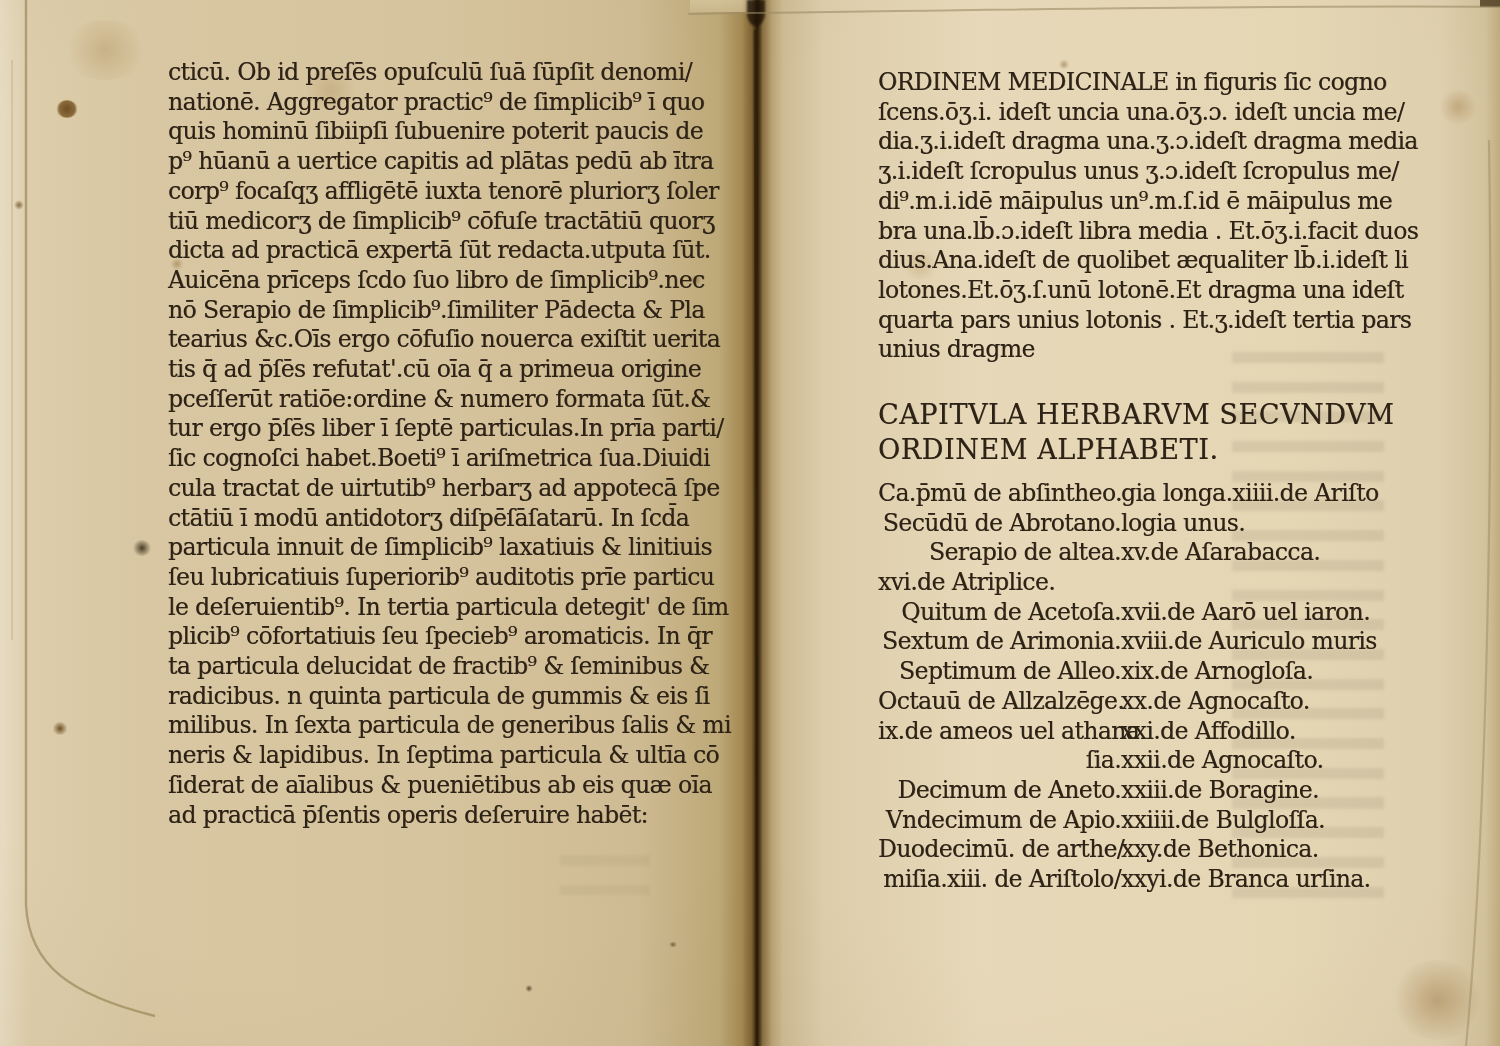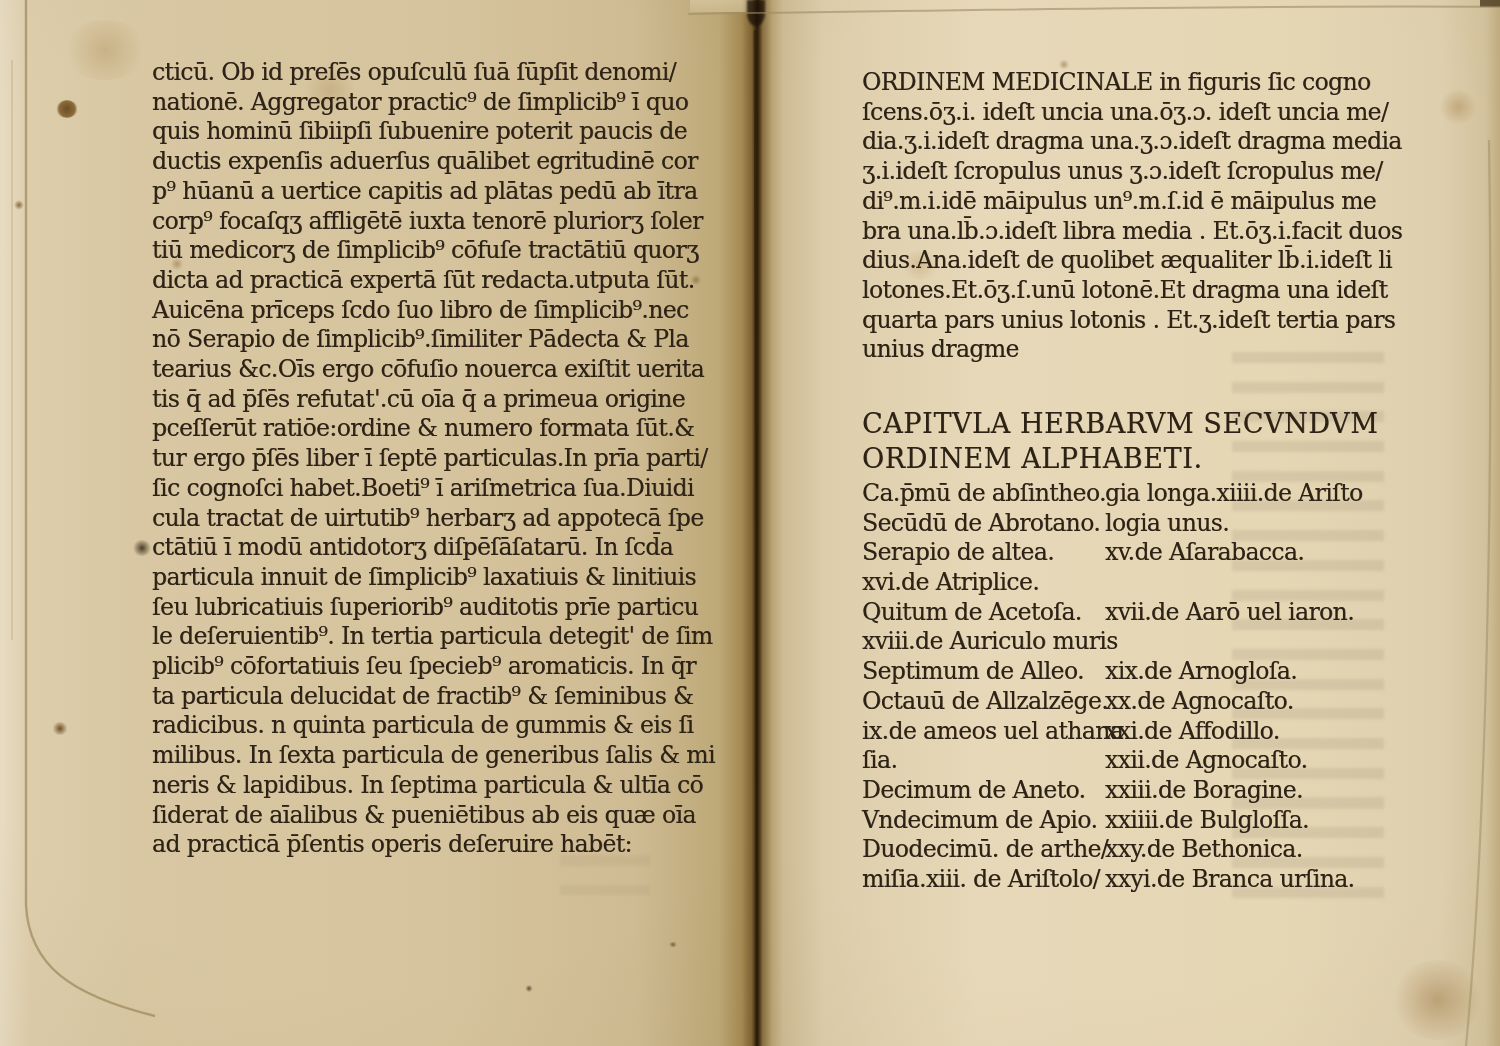--- a/index.html
+++ b/index.html
@@ -16,27 +16,27 @@
   
   .head-edge{position:absolute;left:690px;top:0;width:810px;height:12px;
     background:linear-gradient(to bottom,#d6c59e,#cbb88e);opacity:.85;}
   .gutter{position:absolute;left:742px;top:0;width:30px;height:1046px;
     background:linear-gradient(to right,rgba(82,60,26,0) 0%,rgba(82,60,26,.38) 32%,rgba(36,22,6,.92) 50%,rgba(82,60,26,.38) 68%,rgba(82,60,26,0) 100%);}
   .gutter-top{position:absolute;left:747px;top:0;width:18px;height:26px;background:rgba(30,19,6,.8);
     border-radius:0 0 50% 50%;filter:blur(1px);}
   .corner-tick{position:absolute;left:1480px;top:0;width:22px;height:7px;background:#4a3a1e;opacity:.8;filter:blur(.5px);}
   
   .textblock{position:absolute;font-size:23.5px;line-height:29.7px;letter-spacing:-.6px;
-    text-shadow:.4px .4px .5px rgba(43,30,15,.5);}
+    text-shadow:.4px .4px .5px rgba(43,30,15,.5);margin-left:16px;}
   .tline{white-space:nowrap;}
   .left-text{left:152px;top:58px;width:512px;}
   .pondus{left:862px;top:68px;width:502px;}
-  .cap-heading{left:862px;top:407px;width:502px;font-size:27px;line-height:34.5px;letter-spacing:.6px;}
+  .cap-heading{left:862px;top:398px;width:502px;font-size:27px;line-height:34.5px;letter-spacing:.6px;}
   .cap-list{left:862px;top:479px;width:515px;}
-  .cap-list>div{display:flex;white-space:nowrap;height:29.7px;}
+  .cap-list>div{display:flex;white-space:nowrap;height:29.7px;text-align:right;}
   .cell-l{display:inline-block;width:243px;white-space:nowrap;}
   .cell-r{display:inline-block;white-space:nowrap;}
   
   .spot{position:absolute;border-radius:50%;pointer-events:none;}
   .ghost{position:absolute;pointer-events:none;
     background:repeating-linear-gradient(to bottom,rgba(122,110,86,.26) 0px,rgba(122,110,86,.26) 11px,rgba(0,0,0,0) 11px,rgba(0,0,0,0) 29.7px);
     filter:blur(1.6px);opacity:.55;}
   .edges{position:absolute;inset:0;pointer-events:none;}
 </style>
 </head>
@@ -74,21 +74,20 @@
     <path d="M12,60 L12,640" fill="none" stroke="#a68c5c" stroke-width="1.6" opacity="0.3"></path>
     <path d="M688,14 C950,10 1300,5 1500,7" fill="none" stroke="#9b8a64" stroke-width="2" opacity="0.6"></path>
     <path d="M1489,140 C1494,480 1486,840 1466,1046" fill="none" stroke="#9b8a64" stroke-width="2.2" opacity="0.5"></path>
     <path d="M755,30 L757,1046" fill="none" stroke="#2a1a08" stroke-width="2.5" opacity="0.55"></path>
   </svg>
 
   <div class="textblock left-text">
       <div class="tline">cticū. Ob id preſēs opuſculū ſuā ſūpſit denomi/</div>
       <div class="tline">nationē. Aggregator practic⁹ de ſimplicib⁹ ī quo</div>
       <div class="tline">quis hominū ſibiipſi ſubuenire poterit paucis de</div>
-      <div class="tline">ductis expenſis aduerſus quālibet egritudinē cor</div>
       <div class="tline">p⁹ hūanū a uertice capitis ad plātas pedū ab ītra</div>
       <div class="tline">corp⁹ focaſqʒ affligētē iuxta tenorē pluriorʒ ſoler</div>
       <div class="tline">tiū medicorʒ de ſimplicib⁹ cōfuſe tractātiū quorʒ</div>
       <div class="tline">dicta ad practicā expertā ſūt redacta.utputa ſūt.</div>
       <div class="tline">Auicēna prīceps ſcdo ſuo libro de ſimplicib⁹.nec</div>
       <div class="tline">nō Serapio de ſimplicib⁹.ſimiliter Pādecta &amp; Pla</div>
       <div class="tline">tearius &amp;c.Oīs ergo cōfuſio nouerca exiſtit uerita</div>
       <div class="tline">tis q̄ ad p̄ſēs refutat'.cū oīa q̄ a primeua origine</div>
       <div class="tline">pceſſerūt ratiōe:ordine &amp; numero formata ſūt.&amp;</div>
       <div class="tline">tur ergo p̄ſēs liber ī ſeptē particulas.In prīa parti/</div>
@@ -139,20 +138,21 @@
         <span class="cell-r">xv.de Aſarabacca.</span>
       </div>
       <div>
         <span class="cell-r">xvi.de Atriplice.</span>
       </div>
       <div>
         <span class="cell-l">Quitum de Acetoſa.</span>
         <span class="cell-r">xvii.de Aarō uel iaron.</span>
       </div>
       <div>
+        <span class="cell-l">Sextum de Arimonia.</span>
         <span class="cell-r">xviii.de Auriculo muris</span>
       </div>
       <div>
         <span class="cell-l">Septimum de Alleo.</span>
         <span class="cell-r">xix.de Arnogloſa.</span>
       </div>
       <div>
         <span class="cell-l">Octauū de Allzalzēge.</span>
         <span class="cell-r">xx.de Agnocaſto.</span>
       </div>

